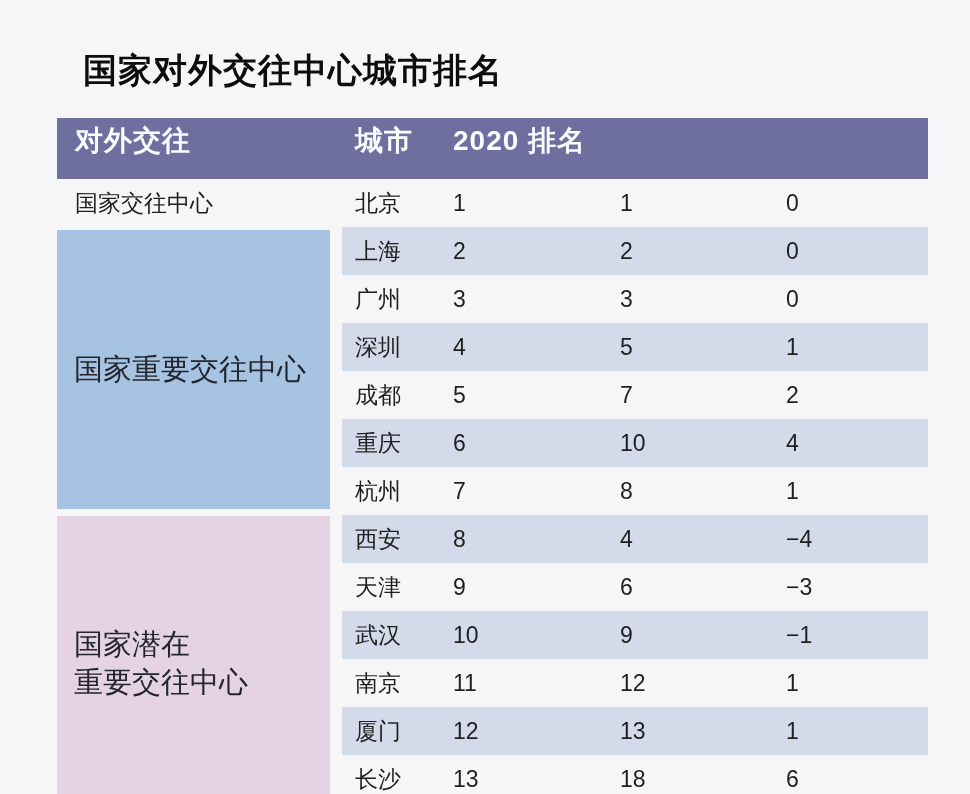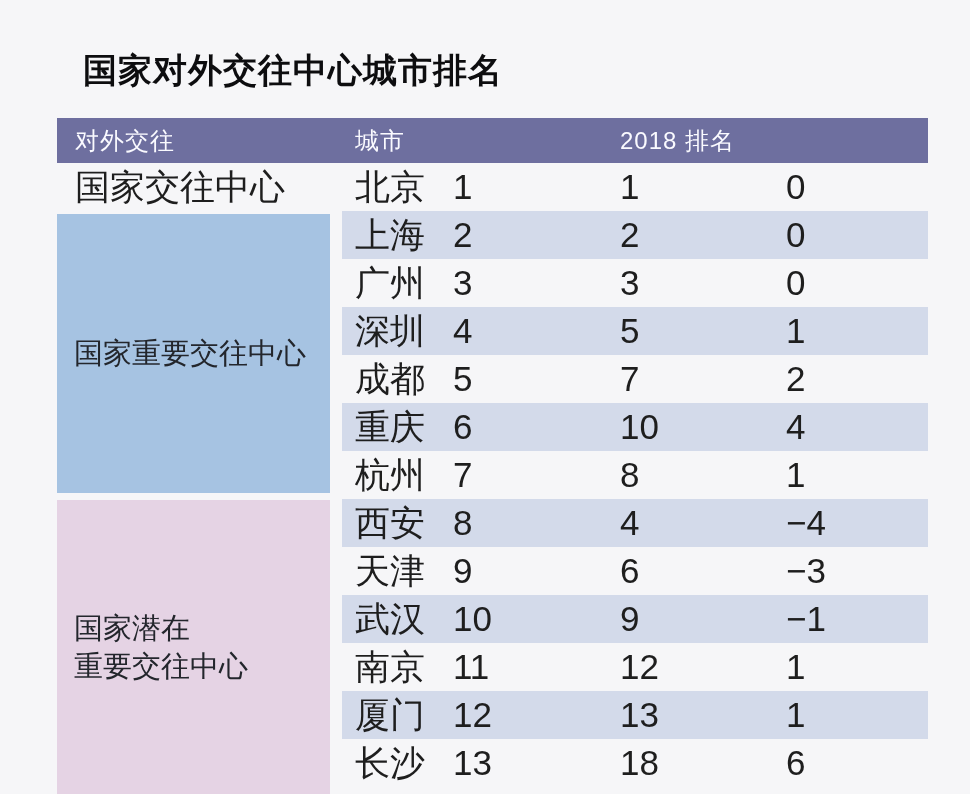--- a/index.html
+++ b/index.html
@@ -9,32 +9,32 @@
     font-family:"Liberation Sans","DejaVu Sans",sans-serif;
   }
   .page { position:relative; width:970px; height:794px; overflow:hidden; background:#f6f6f8; }
   .title {
     position:absolute; left:75px; top:40px; margin:8px;
     font-size:34px; font-weight:bold; color:#0d0d0f; letter-spacing:1px;
     white-space:nowrap;
   }
   .table { position:absolute; left:57px; top:118px; width:871px; }
   .thead {
-    position:relative; height:45px;
+    position:relative; height:61px;
     background:#6e6f9f; color:#fafaff;
-    font-size:24px; font-weight:400;
+    font-size:28px; font-weight:700;
   }
   .th { position:absolute; top:0; line-height:45px; white-space:nowrap; letter-spacing:1px; }
   .th.c0 { left:18px; }
   .th.c1 { left:298px; }
   .th.c2 { left:396px; }
   .th.c3 { left:563px; }
   .th.c4 { left:729px; }
   .tbody { position:relative; height:632px; }
-  .trow { position:relative; height:48px; font-size:35px; color:#1e1e1e; }
+  .trow { position:relative; height:48px; font-size:23px; color:#1e1e1e; }
   .trow.striped {
     background:linear-gradient(90deg,
       rgba(0,0,0,0) 0px, rgba(0,0,0,0) 285px,
       #d3daea 285px, #d3daea 100%);
   }
   .cell { position:absolute; top:0; line-height:48px; white-space:nowrap; }
   .cell.cat  { left:18px; }
   .cell.city { left:298px; }
   .cell.r20  { left:396px; }
   .cell.r18  { left:563px; }
@@ -53,21 +53,21 @@
 <body>
 
 <div class="page">
   <h1 class="title">国家对外交往中心城市排名</h1>
 
   <div class="table">
 
     <div class="thead">
       <div class="th c0">对外交往</div>
       <div class="th c1">城市</div>
-      <div class="th c3">2018 排名</div>
+      <div class="th c2">2020 排名</div>
     </div>
 
     <div class="tbody">
 
       <div class="group-box blue">
         <div class="group-line">国家重要交往中心</div>
       </div>
       <div class="group-box pink">
         <div class="group-line">国家潜在</div>
         <div class="group-line">重要交往中心</div>

